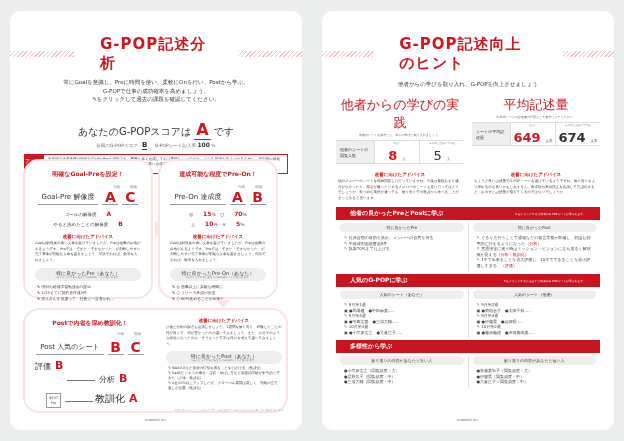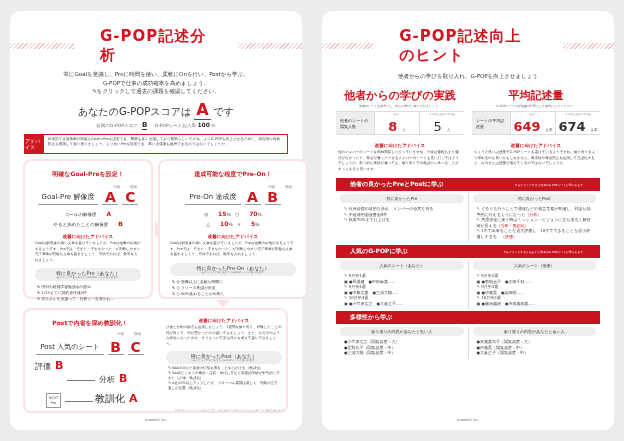--- a/index.html
+++ b/index.html
@@ -1,33 +1,33 @@
 <!DOCTYPE html>
 <html><head>
 <meta charset="utf-8">
 <style>
 *{box-sizing:border-box;margin:0;padding:0}
 body{width:624px;height:441px;background:#eceeed;font-family:"DejaVu Sans",sans-serif;color:#333;overflow:hidden;position:relative}
 .page{position:absolute;top:11px;background:#fff;border-radius:10px;height:419px}
 .page.left{left:10px;width:292px}
 .page.right{left:322px;width:292px}
-.title-row{display:flex;align-items:center;justify-content:space-between;margin-top:16px;gap:26px}
+.title-row{display:flex;align-items:center;justify-content:space-between;margin-top:24px;gap:26px}
 .hatch{width:70px;height:6px;background:repeating-linear-gradient(135deg,#f2c3c7 0 1px,transparent 1px 3px)}
 .title{color:#d0161f;font-size:15px;font-weight:bold;letter-spacing:1px}
 .subtext{font-size:5.5px;text-align:center;line-height:8.5px;margin-top:5px;color:#333}
 .red{color:#d0161f}
-.score-line{text-align:center;font-size:10px;margin-top:4px;color:#333}
+.score-line{text-align:center;font-size:10px;margin-top:16px;color:#333}
 .score-line .big{color:#d0161f;font-size:16px;font-weight:bold;border-bottom:1px solid #d0161f;padding:0 2px;margin:0 3px}
 .prev-line{text-align:center;font-size:4.5px;color:#666;margin-top:2px}
 .prev-line b{font-size:7px;color:#333;border-bottom:1px solid #333;margin:0 6px 0 4px}
 .prev-line .pct{font-size:6px;color:#333;font-weight:bold}
 .advice-box{display:flex;margin:5px 14px 0;border:1px solid #d0161f;height:20px}
 .advice-label{background:#d0161f;color:#fff;font-size:5px;width:33px;display:flex;align-items:center;justify-content:center}
 .advice-text{font-size:3.6px;line-height:5.5px;padding:2px 4px;color:#444}
-.card{position:absolute;border:2px solid #fbe3e4;border-radius:8px;background:#fff}
+.card{position:absolute;border:2px solid #fbe3e4;border-radius:16px;background:#fff}
 .card-title{color:#d0161f;font-size:6px;font-weight:bold;text-align:center;margin-top:9px}
 .grade-head{display:flex;justify-content:flex-end;gap:10px;font-size:3.5px;color:#777;padding-right:14px;margin-top:6px}
 .grade-row{display:flex;align-items:flex-end;justify-content:center;gap:4px;margin-top:1px}
 .grade-label{font-size:7px;border-bottom:1px solid #999;padding:0 4px 2px;color:#333}
 .grade{color:#d0161f;font-size:14px;font-weight:bold;border-bottom:1px solid #999;width:16px;text-align:center;line-height:14px}
 .sub-grades{font-size:4.5px;text-align:center;margin-top:4px;line-height:9px}
 .sub-grades b{color:#d0161f;font-size:6px;margin-left:10px}
 .sec-head{color:#d0161f;font-size:4.5px;font-weight:bold;text-align:center;margin-top:5px}
 .card-text{font-size:3.5px;line-height:5.5px;padding:2px 10px;color:#444}
 .pill{background:#eeeeee;border-radius:8px;margin:3px 10px 0;padding:2px 0;text-align:center}
@@ -40,21 +40,21 @@
 .arrow-r{position:absolute;width:0;height:0;border-top:8px solid transparent;border-bottom:8px solid transparent;border-left:10px solid #fbe3e4}
 .arrow-d{position:absolute;width:0;height:0;border-left:7px solid transparent;border-right:7px solid transparent;border-top:8px solid #fbe3e4}
 .flow{position:absolute;font-size:8px;color:#333}
 .flow b{color:#d0161f;font-size:11px;margin-left:4px}
 .flow-line{position:absolute;height:1px;background:#777}
 .next-box{position:absolute;border:1px solid #999;font-size:3.5px;width:15px;height:15px;text-align:center;line-height:5px;padding-top:2px;color:#555}
 
 .r-sub{font-size:5.5px;text-align:center;margin-top:8px;color:#333}
 .stats{display:flex;gap:8px;padding:0 14px;margin-top:8px}
 .stat{flex:1}
-.stat-title{color:#d0161f;font-size:11px;font-weight:bold;text-align:center}
+.stat-title{color:#d0161f;font-size:13px;font-weight:normal;text-align:center}
 .stat-desc{font-size:3px;text-align:center;color:#666;margin-top:1px}
 .stat-table{display:flex;margin-top:3px;border-top:1px solid #ddd;border-bottom:1px solid #ddd;height:24px}
 .st-label{background:#eee;font-size:4px;width:38px;padding:6px 4px;line-height:6px;color:#333}
 .st-cell{flex:1;border-left:1px solid #ddd;text-align:center;position:relative}
 .st-cell .h{font-size:2.5px;color:#888;padding-top:1px}
 .st-cell .v{font-size:13px;font-weight:bold;color:#333;line-height:16px}
 .st-cell .v.red{color:#d0161f}
 .st-cell .u{font-size:3.5px;font-weight:normal}
 .stat-advice{display:flex;gap:8px;padding:0 14px;margin-top:6px}
 .sa{flex:1}
@@ -122,21 +122,21 @@
       <div class="ps">✎をクリックするとあなたのG-POPシートが見られます。</div>
     </div>
     <div class="blist">
       <div>明日の総務学習勉強会の提出</div>
       <div>1/15までに契約書作成3件</div>
       <div>拡人さんを見習って、社長に一言書かれ...</div>
     </div>
   </div>
   <div class="arrow-r" style="left:145px;top:210px"></div>
 
-  <div class="card" style="left:148px;top:148px;width:150px;height:140px">
+  <div class="card" style="left:148px;top:148px;width:120px;height:140px">
     <div class="card-title">達成可能な程度でPre-On！</div>
     <div class="grade-head">
         <span>今回</span>
         <span>前回</span>
       </div>
     <div class="grade-row">
       <span class="grade-label">Pre-On 達成度</span>
       <span class="grade">A</span>
       <span class="grade">B</span>
     </div>

